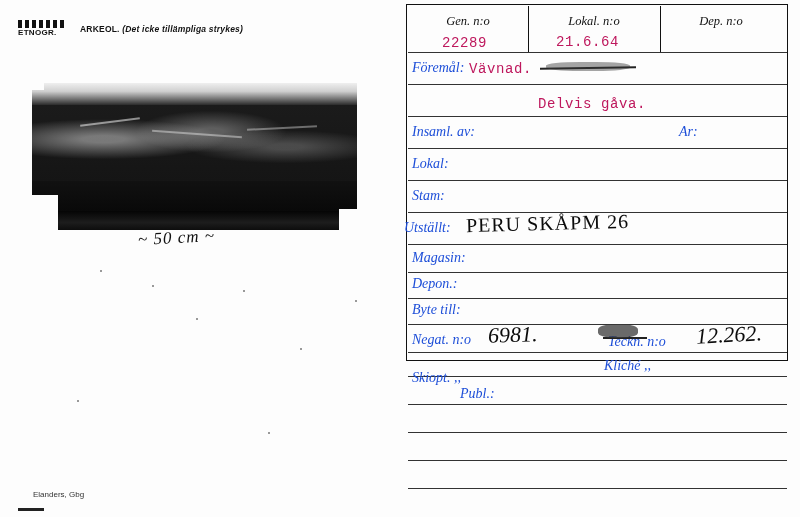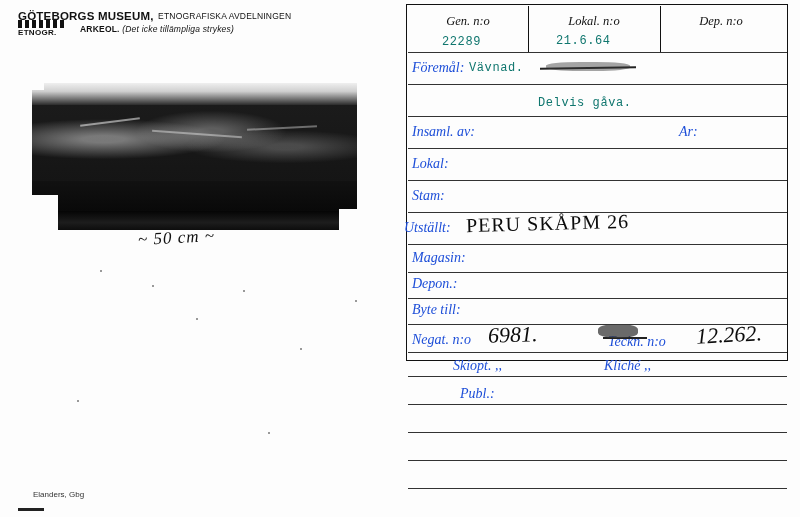--- a/index.html
+++ b/index.html
@@ -41,21 +41,21 @@
   }
   .logo-etnogr{
     position:absolute;left:0;top:8px;font-size:8px;font-weight:bold;
     letter-spacing:.3px;
   }
   .arkeol{
     position:absolute;left:80px;top:24px;font-size:8.5px;font-weight:bold;
     letter-spacing:.2px;
   }
   .arkeol em{
-    font-style:italic;font-weight:normal;font-size:8.5px;
+    font-style:italic;font-weight:bold;font-size:8.5px;
   }
 
   
   .photo{
     position:absolute;left:32px;top:83px;width:325px;height:147px;
     background:#0a0a0a;
     box-shadow:0 0 0 0 #000;
   }
   .photo .band-top{
     position:absolute;left:0;top:0;width:100%;height:22px;
@@ -141,21 +141,21 @@
   }
   .lbl-head{
     position:absolute;
     font-family:"Liberation Serif", serif;
     font-size:12.5px;font-style:italic;color:#111;
     text-align:center;
   }
   .typed{
     position:absolute;
     font-family:"Liberation Mono", monospace;
-    font-size:12px;color:#0f766e;letter-spacing:.6px;
+    font-size:14px;color:#be185d;letter-spacing:.6px;
   }
   .hand{
     position:absolute;
     font-family:"Liberation Serif", serif;
     color:#0b0b0b;
   }
   .strike{
     position:absolute;height:2px;background:#222;
   }
   .smudge{
@@ -163,24 +163,20 @@
     filter:blur(0.6px);
   }
 </style>
 </head>
 <body>
 
 <div class="card">
 
   <div class="left-panel">
 
-    <div class="museum-header">
-      <span class="museum-title">GÖTEBORGS MUSEUM,</span>
-      <span class="museum-sub">ETNOGRAFISKA AVDELNINGEN</span>
-    </div>
 
     <div class="logo-block">
       <div class="logo-bars"></div>
       <div class="logo-etnogr">ETNOGR.</div>
     </div>
 
     <div class="arkeol">
       <span>ARKEOL.</span>
       <em>(Det icke tillämpliga strykes)</em>
     </div>
@@ -272,20 +268,20 @@
     <div class="typed" style="left:75px;top:299px;"></div>
 
     <div class="lbl" style="left:14px;top:328px;">Negat. n:o</div>
     <div class="hand" style="left:90px;top:318px;font-size:22px;font-style:italic;transform:rotate(-2deg);">6981.</div>
     <div class="lbl" style="left:210px;top:330px;">Teckn. n:o</div>
     <div class="strike" style="left:205px;top:333px;width:44px;"></div>
     <div class="hand" style="left:196px;top:316px;font-size:20px;font-style:italic;transform:rotate(-6deg);opacity:.92;"> </div>
     <div class="smudge" style="left:200px;top:320px;width:40px;height:14px;opacity:.75;"></div>
     <div class="hand" style="left:298px;top:318px;font-size:22px;font-style:italic;transform:rotate(-3deg);">12.262.</div>
 
-    <div class="lbl" style="left:14px;top:354px;margin-left:41px;">Skiopt.  ,,</div>
+    <div class="lbl" style="left:14px;top:366px;">Skiopt.  ,,</div>
     <div class="lbl" style="left:206px;top:354px;">Kliché  ,,</div>
 
     <div class="lbl" style="left:14px;top:382px;margin-left:48px;">Publ.:</div>
     <div class="typed" style="left:58px;top:383px;"></div>
 
   </div>
 </div>
 
 </body></html>

